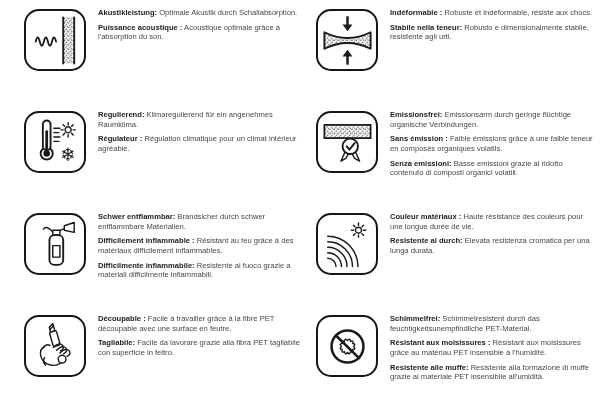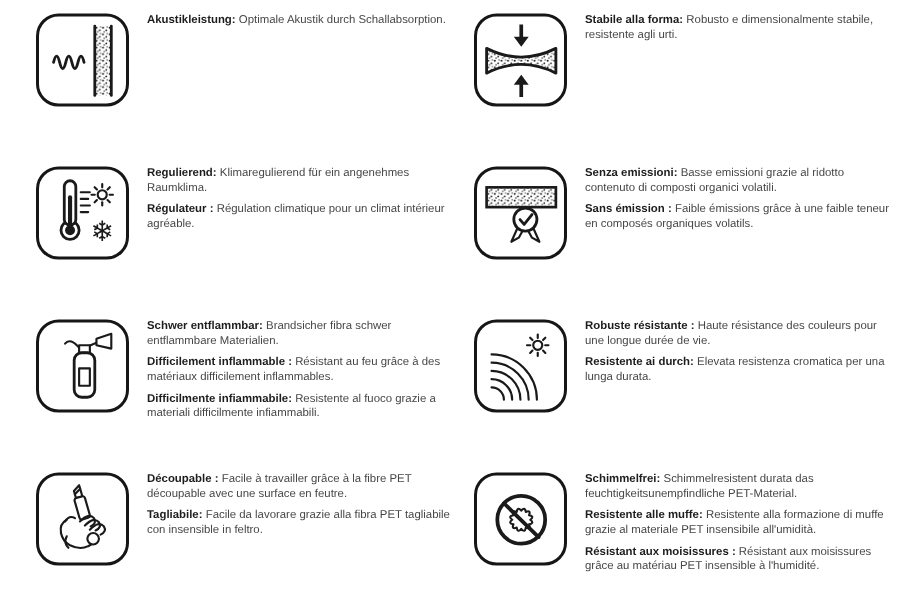--- a/index.html
+++ b/index.html
@@ -53,20 +53,21 @@
           </pattern>
         </defs>
         <rect x="64" y="8" width="20" height="84" fill="url(#sp1)"></rect>
         <line x1="64" y1="8" x2="64" y2="92" class="ln"></line>
         <line x1="84" y1="8" x2="84" y2="92" class="ln"></line>
         <path d="M14,52 q3.7,-15 7.4,0 t7.4,0 t7.4,0 t7.4,0 t7.4,0" class="ln"></path>
       </svg>
     </div>
     <div class="texts">
       <p><strong>Akustikleistung:</strong> <span>Optimale Akustik durch Schallabsorption.</span></p>
+      <p><strong>Puissance acoustique :</strong> <span>Acoustique optimale grâce à l'absorption du son.</span></p>
     </div>
   </section>
 
   <section class="feature">
     <div class="icon-box">
       <svg viewBox="0 0 100 100">
         <defs>
           <pattern id="sp2" width="8" height="8" patternUnits="userSpaceOnUse">
             <circle cx="2" cy="2" r="1.2" class="fl"></circle>
               <circle cx="6" cy="5" r="1.1" class="fl"></circle>
@@ -75,21 +76,22 @@
           </pattern>
         </defs>
         <path d="M8,35 Q50,56 92,35 L92,65 Q50,44 8,65 Z" fill="url(#sp2)" class="ln" style="fill:url(#sp2)"></path>
         <line x1="50" y1="6" x2="50" y2="22" style="stroke:#1a1a1a;stroke-width:4.5;"></line>
         <polygon points="41,21 59,21 50,33" class="fl"></polygon>
         <line x1="50" y1="94" x2="50" y2="78" style="stroke:#1a1a1a;stroke-width:4.5;"></line>
         <polygon points="41,79 59,79 50,67" class="fl"></polygon>
       </svg>
     </div>
     <div class="texts">
-      <p><strong>Stabile alla forma:</strong> <span>Robusto e dimensionalmente stabile, resistente agli urti.</span></p>
+      <p><strong>Indéformable :</strong> <span>Robuste et indéformable, résiste aux chocs.</span></p>
+      <p><strong>Stabile nella teneur:</strong> <span>Robusto e dimensionalmente stabile, resistente agli urti.</span></p>
     </div>
   </section>
 
   <section class="feature">
     <div class="icon-box">
       <svg viewBox="0 0 100 100">
         <circle cx="34" cy="70" r="11" class="ln wh"></circle>
         <rect x="27" y="10" width="14" height="54" rx="7" class="ln wh"></rect>
         <line x1="34" y1="30" x2="34" y2="64" style="stroke:#1a1a1a;stroke-width:5;stroke-linecap:round;"></line>
         <circle cx="34" cy="70" r="6" class="fl"></circle>
@@ -129,38 +131,39 @@
           </pattern>
         </defs>
         <rect x="8" y="18" width="84" height="24" fill="url(#sp4)" stroke="#1a1a1a" stroke-width="3.2"></rect>
         <path d="M46,66 L38,84 L47,79 L52,70 Z" class="lnthin wh"></path>
         <path d="M64,66 L72,84 L63,79 L58,70 Z" class="lnthin wh"></path>
         <circle cx="55" cy="57" r="14" class="ln wh"></circle>
         <path d="M48.5,57 l5,6 l9.5,-12" class="ln"></path>
       </svg>
     </div>
     <div class="texts">
+      <p><strong>Emissionsfrei:</strong> <span>Emissionsarm durch geringe flüchtige organische Verbindungen.</span></p>
+      <p><strong>Sans émission :</strong> <span>Faible émissions grâce à une faible teneur en composés organiques volatils.</span></p>
       <p><strong>Senza emissioni:</strong> <span>Basse emissioni grazie al ridotto contenuto di composti organici volatili.</span></p>
-      <p><strong>Sans émission :</strong> <span>Faible émissions grâce à une faible teneur en composés organiques volatils.</span></p>
     </div>
   </section>
 
   <section class="feature">
     <div class="icon-box">
       <svg viewBox="0 0 100 100">
         <path d="M46,28 Q34,14 28,22" class="lnthin"></path>
         <line x1="54" y1="26" x2="66" y2="21" class="lnthin"></line>
         <polygon points="66,16 84,10 84,28 66,24" class="lnthin wh"></polygon>
         <rect x="45" y="24" width="13" height="9" class="lnthin wh"></rect>
         <rect x="39" y="33" width="25" height="54" rx="9" class="ln wh"></rect>
         <rect x="45" y="52" width="13" height="21" class="lnthin"></rect>
       </svg>
     </div>
     <div class="texts">
-      <p><strong>Schwer entflammbar:</strong> <span>Brandsicher fibra schwer entflammbare Materialien.</span></p>
+      <p><strong>Schwer entflammbar:</strong> <span>Brandsicher durch schwer entflammbare Materialien.</span></p>
       <p><strong>Difficilement inflammable :</strong> <span>Résistant au feu grâce à des matériaux difficilement inflammables.</span></p>
       <p><strong>Difficilmente infiammabile:</strong> <span>Resistente al fuoco grazie a materiali difficilmente infiammabili.</span></p>
     </div>
   </section>
 
   <section class="feature">
     <div class="icon-box">
       <svg viewBox="0 0 100 100">
         <path d="M14,75 A15,15 0 0 1 29,90" class="lnthin"></path>
         <path d="M14,65 A25,25 0 0 1 39,90" class="lnthin"></path>
@@ -174,21 +177,21 @@
           <line x1="0" y1="9" x2="0" y2="13" class="lnthin"></line>
             <line x1="0" y1="-9" x2="0" y2="-13" class="lnthin"></line>
           <line x1="6.4" y1="6.4" x2="9.2" y2="9.2" class="lnthin"></line>
             <line x1="-6.4" y1="6.4" x2="-9.2" y2="9.2" class="lnthin"></line>
           <line x1="6.4" y1="-6.4" x2="9.2" y2="-9.2" class="lnthin"></line>
             <line x1="-6.4" y1="-6.4" x2="-9.2" y2="-9.2" class="lnthin"></line>
         </g>
       </svg>
     </div>
     <div class="texts">
-      <p><strong>Robuste résistante :</strong> <span>Haute résistance des couleurs pour une longue durée de vie.</span></p>
+      <p><strong>Couleur matériaux :</strong> <span>Haute résistance des couleurs pour une longue durée de vie.</span></p>
       <p><strong>Resistente ai durch:</strong> <span>Elevata resistenza cromatica per una lunga durata.</span></p>
     </div>
   </section>
 
   <section class="feature">
     <div class="icon-box">
       <svg viewBox="0 0 100 100">
         <g transform="rotate(-16 50 40)">
           <path d="M46,22 L46,13 L54,8 L54,22 Z" class="lnthin wh"></path>
           <line x1="46" y1="17" x2="54" y2="12.5" class="lnthin"></line>
@@ -198,32 +201,32 @@
         <path d="M28,52 Q33,44 40,48" class="lnthin"></path>
         <path d="M46,52 Q57,41 63,48 Q67,54 59,58" class="lnthin"></path>
         <path d="M52,57 Q63,46 69,53 Q73,59 65,63" class="lnthin"></path>
         <path d="M58,62 Q69,51 75,58 Q79,64 71,68" class="lnthin"></path>
         <circle cx="62" cy="73" r="7" class="lnthin wh"></circle>
         <path d="M30,70 Q26,78 32,84" class="lnthin"></path>
       </svg>
     </div>
     <div class="texts">
       <p><strong>Découpable :</strong> <span>Facile à travailler grâce à la fibre PET découpable avec une surface en feutre.</span></p>
-      <p><strong>Tagliabile:</strong> <span>Facile da lavorare grazie alla fibra PET tagliabile con insensible in feltro.</span></p>
+      <p><strong>Tagliabile:</strong> <span>Facile da lavorare grazie alla fibra PET tagliabile con superficie in feltro.</span></p>
     </div>
   </section>
 
   <section class="feature">
     <div class="icon-box">
       <svg viewBox="0 0 100 100">
         <path d="M61,50 Q66.4,54.4 59.5,55.5 Q62,62 55.5,59.5 Q54.4,66.4 50,61 Q45.6,66.4 44.5,59.5 Q38,62 40.5,55.5 Q33.6,54.4 39,50 Q33.6,45.6 40.5,44.5 Q38,38 44.5,40.5 Q45.6,33.6 50,39 Q54.4,33.6 55.5,40.5 Q62,38 59.5,44.5 Q66.4,45.6 61,50 Z" class="lnthin"></path>
         <circle cx="50" cy="50" r="29" style="stroke:#1a1a1a;stroke-width:4.6;fill:none;"></circle>
         <line x1="29" y1="30" x2="71" y2="71" style="stroke:#1a1a1a;stroke-width:4.6;stroke-linecap:round;"></line>
       </svg>
     </div>
     <div class="texts">
-      <p><strong>Schimmelfrei:</strong> <span>Schimmelresistent durata das feuchtigkeitsunempfindliche PET-Material.</span></p>
+      <p><strong>Schimmelfrei:</strong> <span>Schimmelresistent durch das feuchtigkeitsunempfindliche PET-Material.</span></p>
+      <p><strong>Résistant aux moisissures :</strong> <span>Résistant aux moisissures grâce au matériau PET insensible à l'humidité.</span></p>
       <p><strong>Resistente alle muffe:</strong> <span>Resistente alla formazione di muffe grazie al materiale PET insensibile all'umidità.</span></p>
-      <p><strong>Résistant aux moisissures :</strong> <span>Résistant aux moisissures grâce au matériau PET insensible à l'humidité.</span></p>
     </div>
   </section>
 
 </div>
 
 </body></html>

